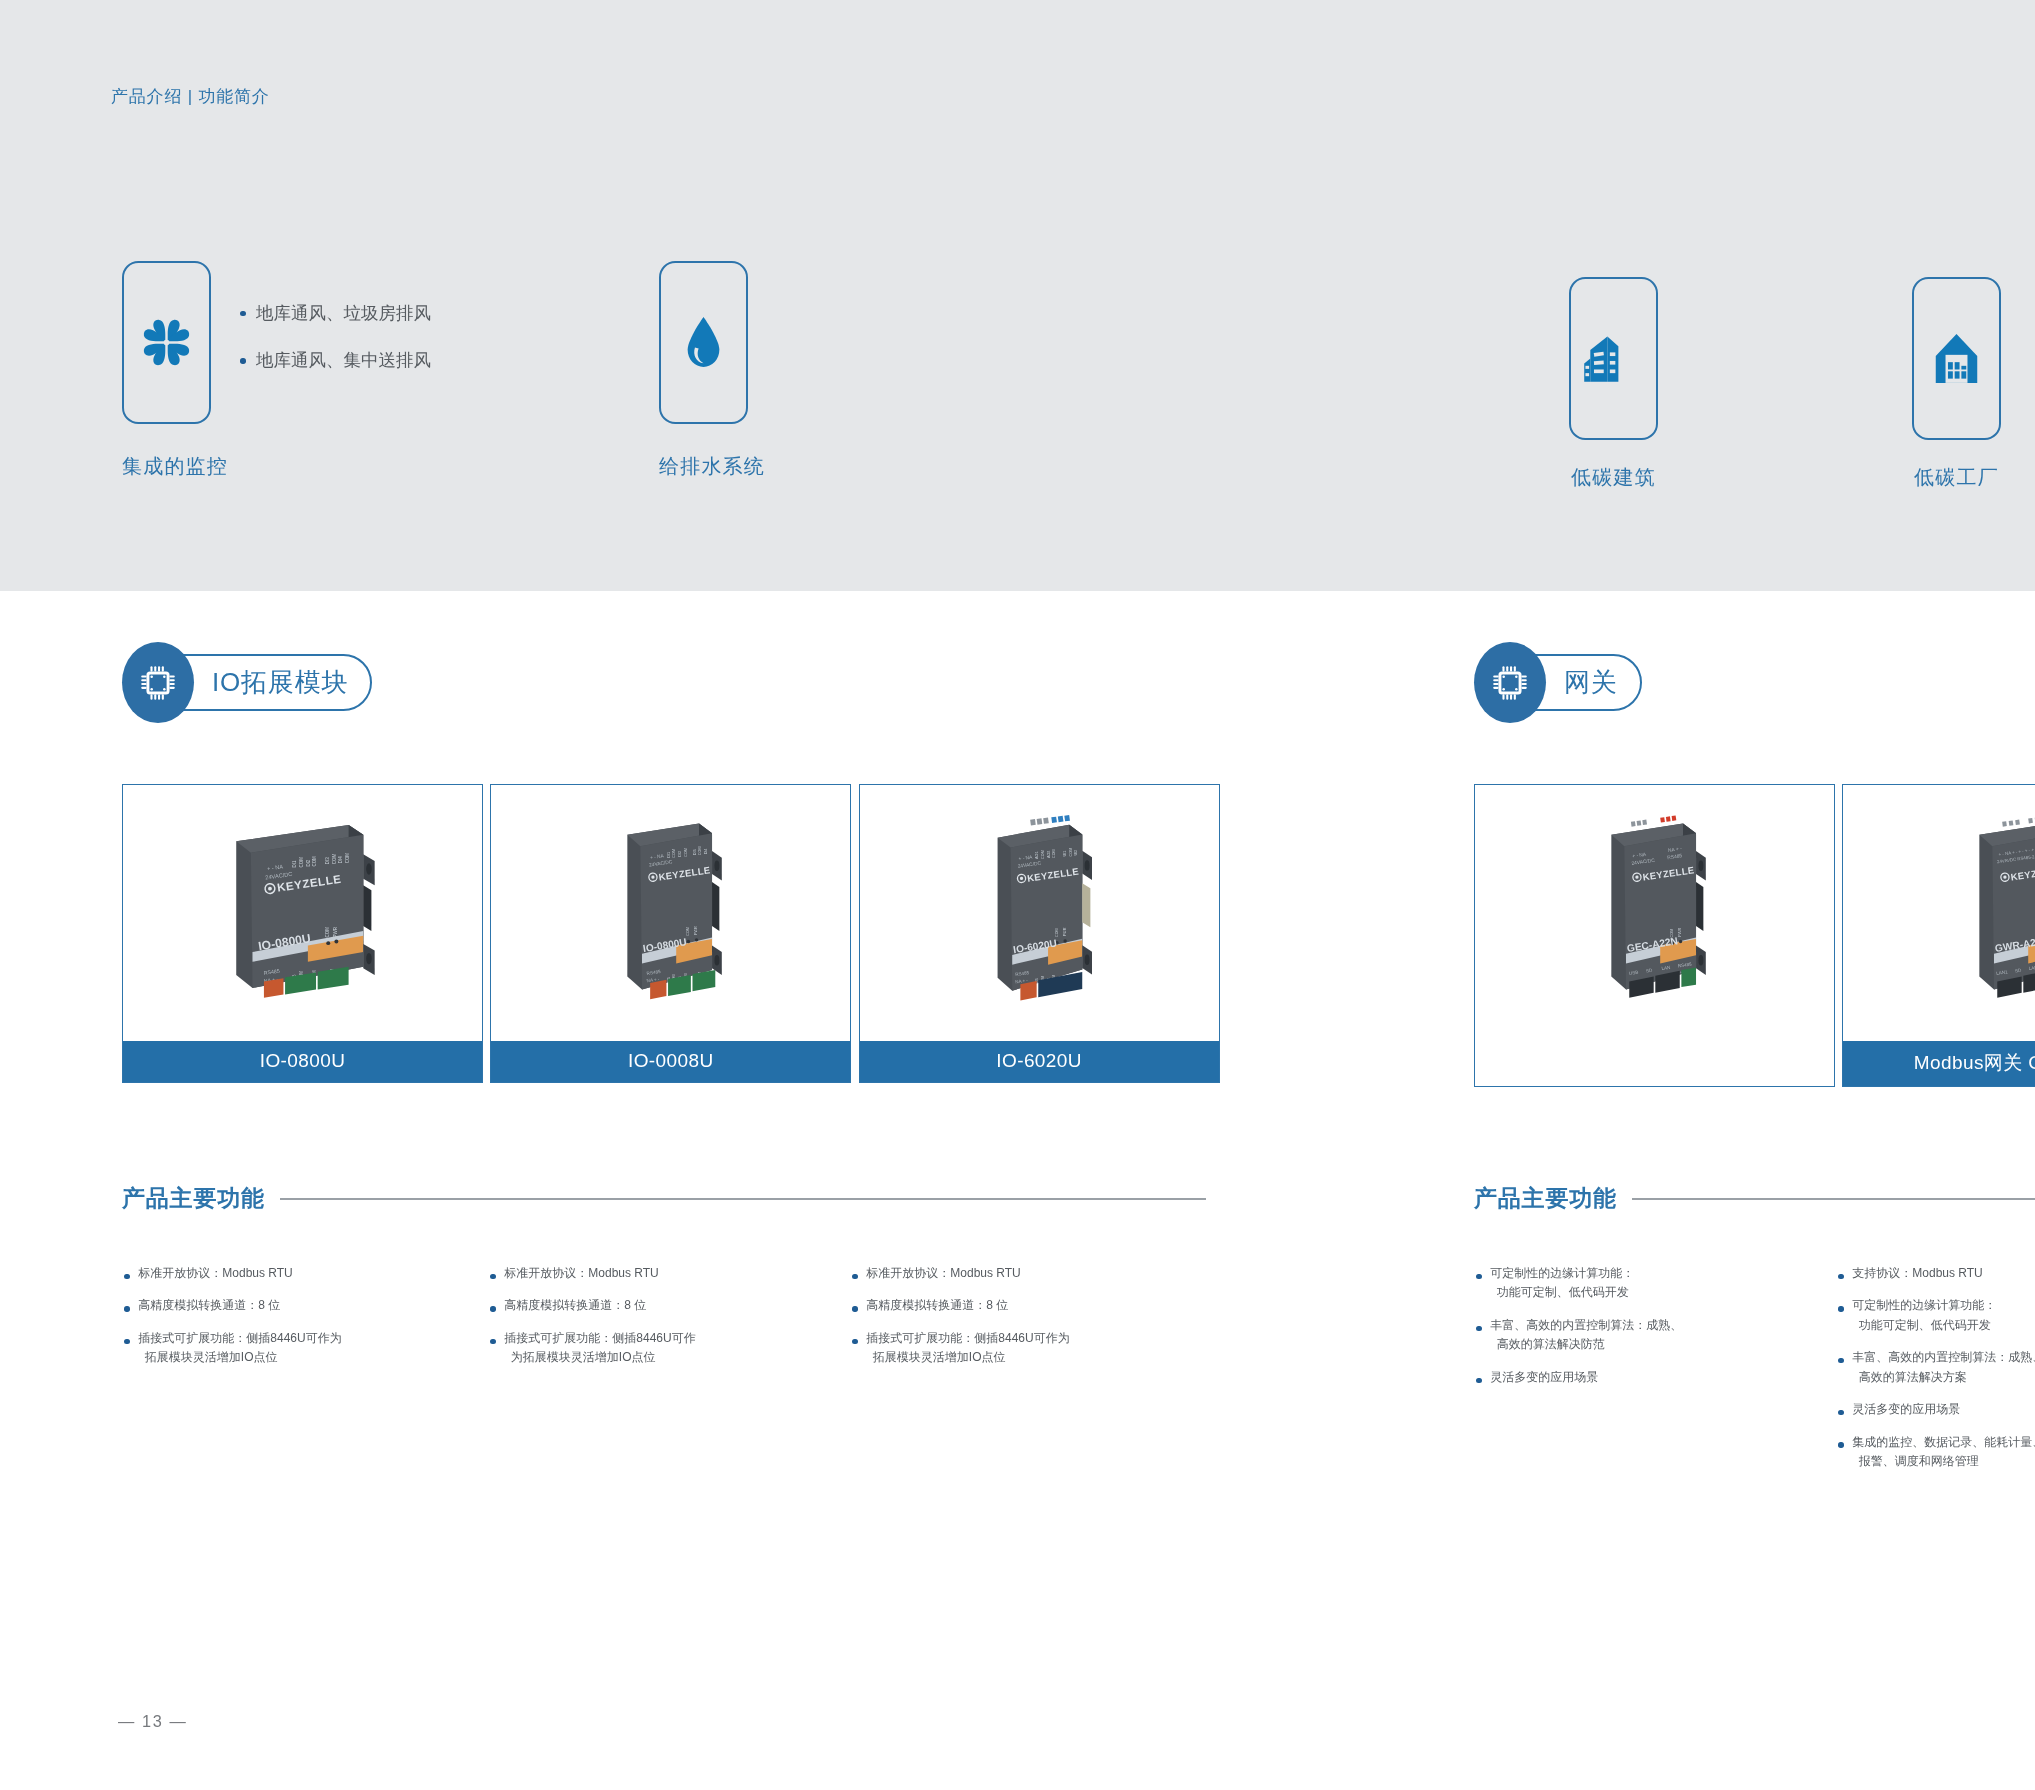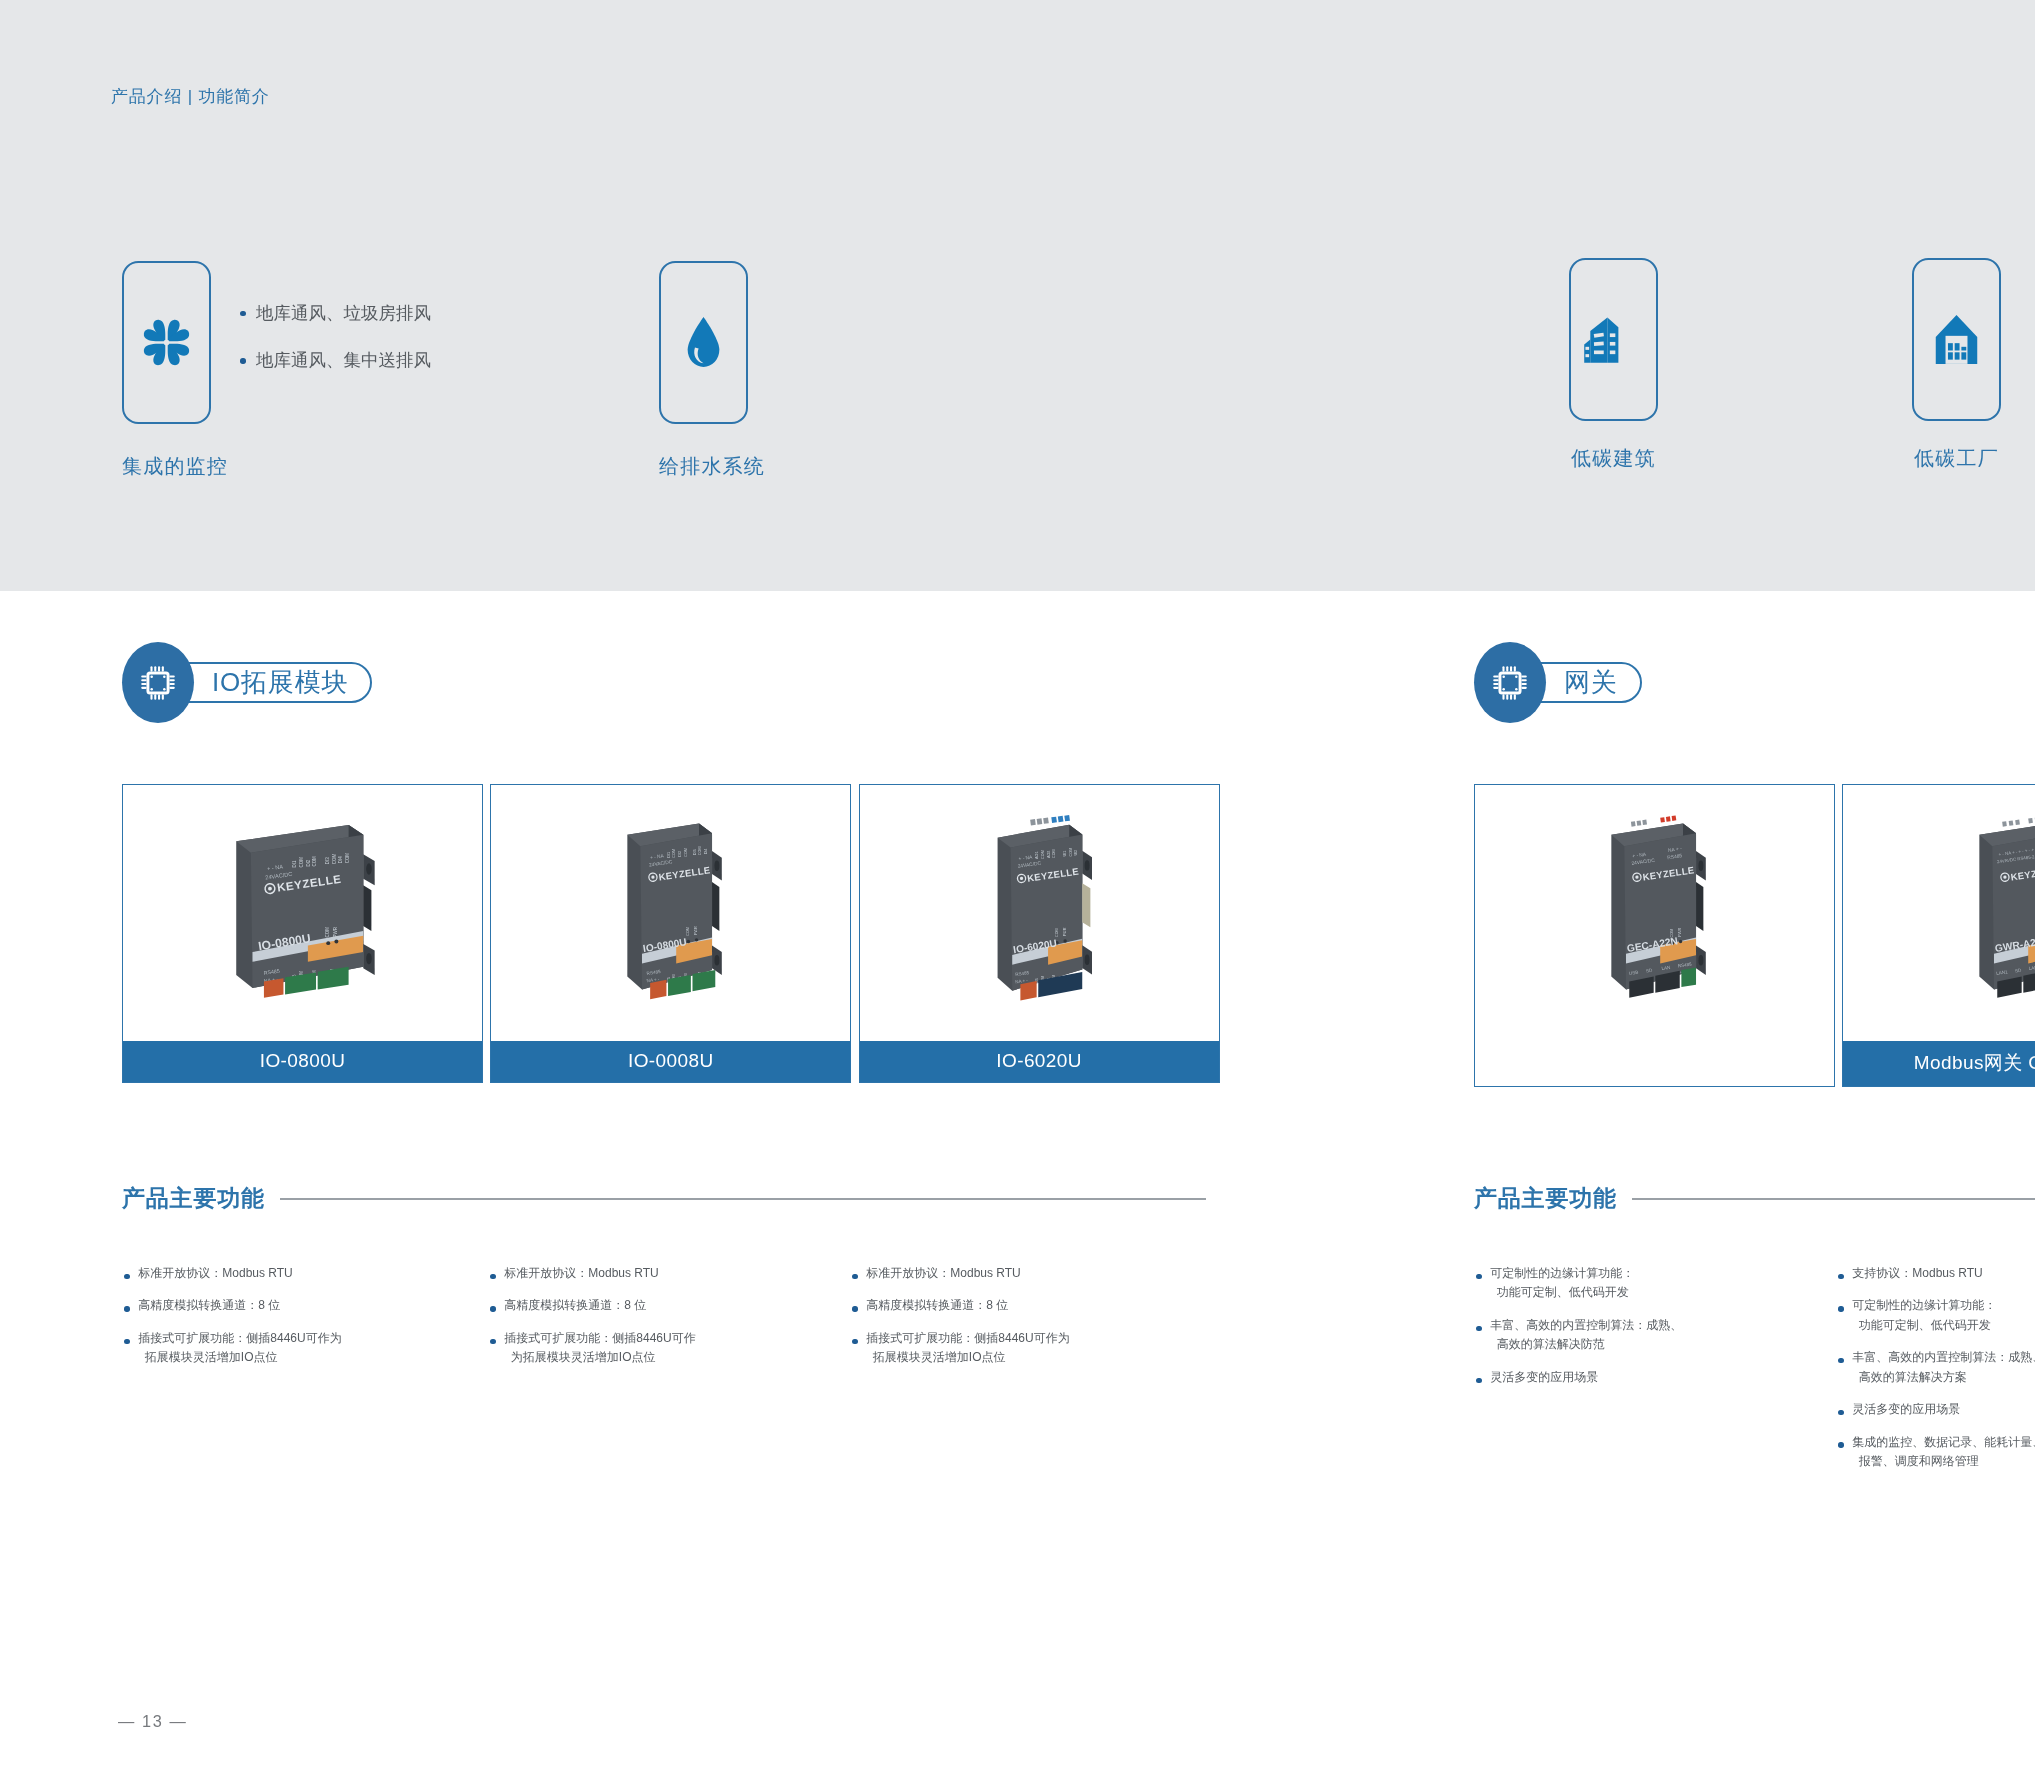--- a/index.html
+++ b/index.html
@@ -49,33 +49,33 @@
     width:5.3px; height:5.3px; border-radius:50%; background:#1f5c94;
   }
 
   .scen-label {
     position:absolute; font-size:20px; color:#2d74ab; letter-spacing:1.2px;
     white-space:nowrap;
   }
 
   
   .bld {
-    position:absolute; top:258px;border-radius:11px;
+    position:absolute; top:277px;border-radius:11px;
   }
   .bld .icon-frame { width:89px; height:163px; }
   .bld .bld-label {
     position:absolute; left:50%; transform:translateX(-50%);
     top:187px; font-size:20px; color:#2d74ab; letter-spacing:1.2px;
     white-space:nowrap;
   }
 
   
   .badge { position:absolute; display:flex; align-items:center; }
   .badge .pill {
-    height:41px; border:2.4px solid #2d74ab; border-radius:28.5px;
+    height:57px; border:2.4px solid #2d74ab; border-radius:28.5px;
     display:flex; align-items:center; padding:0 22px 0 55px;
     margin-left:-39px;
   }
   .badge .pill span {
     font-size:26px; color:#2d74ab; letter-spacing:0.8px; white-space:nowrap;
   }
   .chip-circle {
     width:72px; height:81px; border-radius:50%;
     background:#2d6ea5; position:relative; z-index:2; flex:0 0 auto;
     display:flex; align-items:center; justify-content:center;

